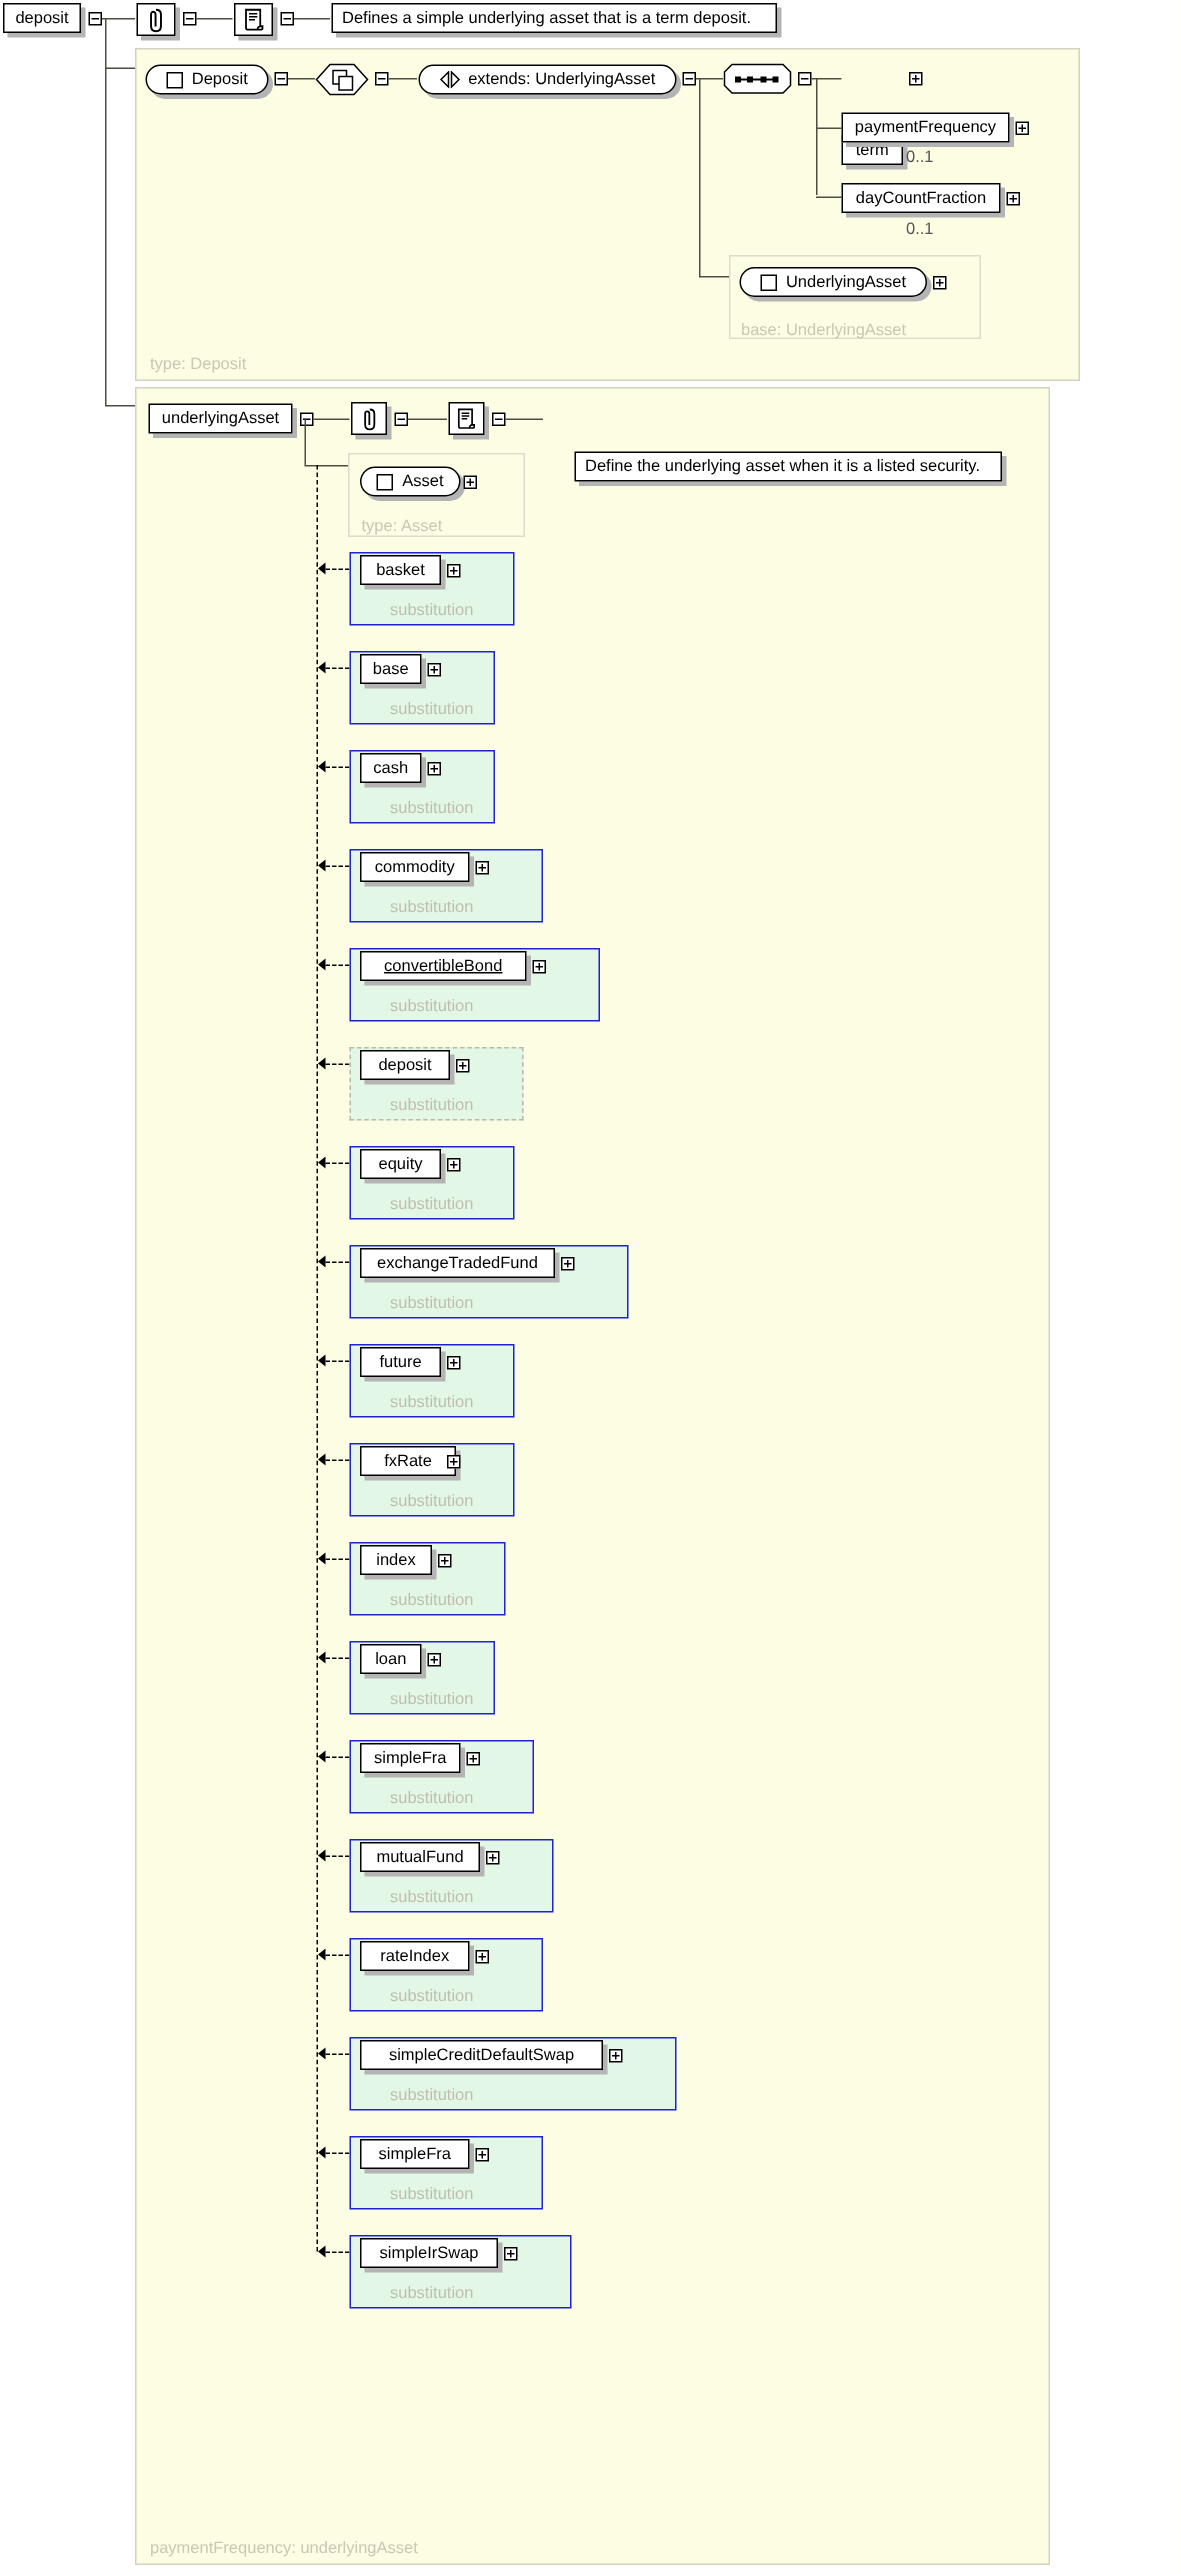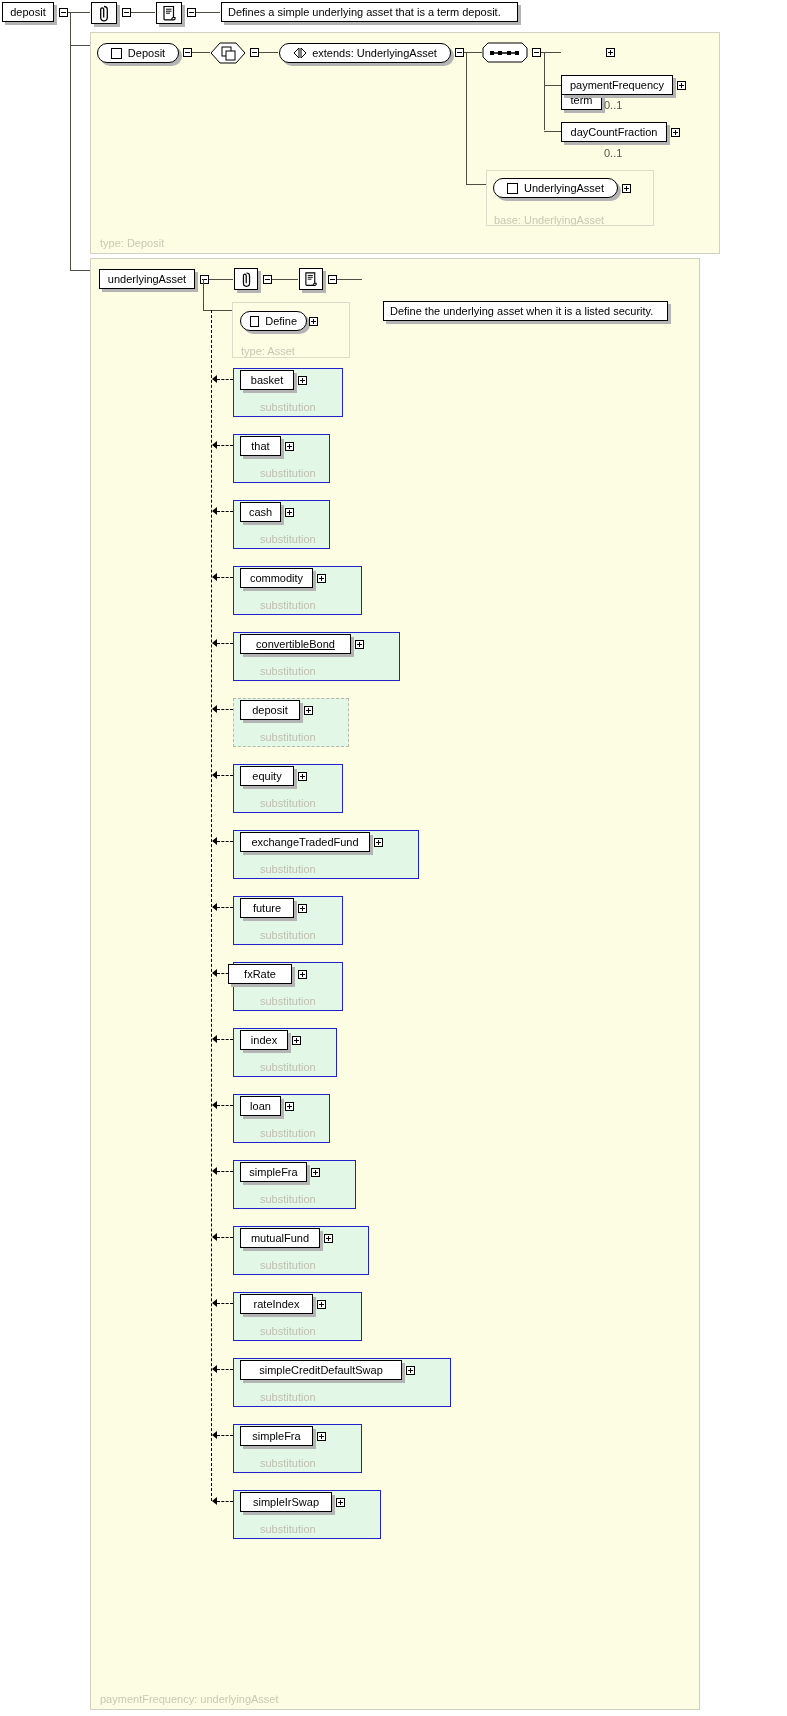--- a/index.html
+++ b/index.html
@@ -292,41 +292,41 @@
   <div class="node" style="left:383px; top:269px; width:285px; height:20px; justify-content:flex-start; padding-left:6px;margin-top:32px;">
     <span>Define the underlying asset when it is a listed security.</span>
   </div>
 
   <div class="line v" style="left:203px; top:279px; height:31px;"></div>
   <div class="line h" style="left:203px; top:310px; width:29px;"></div>
 
   <div class="shell" style="left:232px; top:302px; width:118px; height:56px;"></div>
   <div class="node rounded" style="left:240px; top:311px; width:67px; height:20px;">
     <span class="sqglyph"></span>
-    <span class="capsule-txt">Define</span>
+    <span class="capsule-txt">Asset</span>
   </div>
   <span class="ibadge" style="left:309px; top:317px;"></span>
   <span class="shell-label" style="left:241px; top:345px;">type: Asset</span>
 
   <div class="dline v" style="left: 211px; top: 310px; height: 1191px;"></div>
 
   <div id="sub-cards">
       <div style="position: absolute; left: 212px; top: 375px; width: 0px; height: 0px; border-top: 4px solid transparent; border-bottom: 4px solid transparent; border-right: 5px solid rgb(0, 0, 0);"></div>
       <div class="dline h" style="left: 217px; top: 379px; width: 16px;"></div>
       <div class="sub" style="left: 233px; top: 368px; width: 110px; height: 49px;"></div>
       <div class="node" style="left: 240px; top: 370px; width: 54px; height: 20px;">
         <span>basket</span>
       </div>
       <span class="ibadge" style="left: 298px; top: 376px;"></span>
       <span class="sub-label" style="left: 240px; top: 401px;">substitution</span>
       <div style="position: absolute; left: 212px; top: 441px; width: 0px; height: 0px; border-top: 4px solid transparent; border-bottom: 4px solid transparent; border-right: 5px solid rgb(0, 0, 0);"></div>
       <div class="dline h" style="left: 217px; top: 445px; width: 16px;"></div>
       <div class="sub" style="left: 233px; top: 434px; width: 97px; height: 49px;"></div>
       <div class="node" style="left: 240px; top: 436px; width: 41px; height: 20px;">
-        <span>that</span>
+        <span>base</span>
       </div>
       <span class="ibadge" style="left: 285px; top: 442px;"></span>
       <span class="sub-label" style="left: 240px; top: 467px;">substitution</span>
       <div style="position: absolute; left: 212px; top: 507px; width: 0px; height: 0px; border-top: 4px solid transparent; border-bottom: 4px solid transparent; border-right: 5px solid rgb(0, 0, 0);"></div>
       <div class="dline h" style="left: 217px; top: 511px; width: 16px;"></div>
       <div class="sub" style="left: 233px; top: 500px; width: 97px; height: 49px;"></div>
       <div class="node" style="left: 240px; top: 502px; width: 41px; height: 20px;">
         <span>cash</span>
       </div>
       <span class="ibadge" style="left: 285px; top: 508px;"></span>
@@ -375,21 +375,21 @@
       <div class="dline h" style="left: 217px; top: 907px; width: 16px;"></div>
       <div class="sub" style="left: 233px; top: 896px; width: 110px; height: 49px;"></div>
       <div class="node" style="left: 240px; top: 898px; width: 54px; height: 20px;">
         <span>future</span>
       </div>
       <span class="ibadge" style="left: 298px; top: 904px;"></span>
       <span class="sub-label" style="left: 240px; top: 929px;">substitution</span>
       <div style="position: absolute; left: 212px; top: 969px; width: 0px; height: 0px; border-top: 4px solid transparent; border-bottom: 4px solid transparent; border-right: 5px solid rgb(0, 0, 0);"></div>
       <div class="dline h" style="left: 217px; top: 973px; width: 16px;"></div>
       <div class="sub" style="left: 233px; top: 962px; width: 110px; height: 49px;"></div>
-      <div class="node" style="left: 228px; top: 964px; width: 64px; height: 20px; align-items: center;">
+      <div class="node" style="left: 240px; top: 964px; width: 64px; height: 20px; align-items: center;">
         <span>fxRate</span>
       </div>
       <span class="ibadge" style="left: 298px; top: 970px;"></span>
       <span class="sub-label" style="left: 240px; top: 995px;">substitution</span>
       <div style="position: absolute; left: 212px; top: 1035px; width: 0px; height: 0px; border-top: 4px solid transparent; border-bottom: 4px solid transparent; border-right: 5px solid rgb(0, 0, 0);"></div>
       <div class="dline h" style="left: 217px; top: 1039px; width: 16px;"></div>
       <div class="sub" style="left: 233px; top: 1028px; width: 104px; height: 49px;"></div>
       <div class="node" style="left: 240px; top: 1030px; width: 48px; height: 20px;">
         <span>index</span>
       </div>

